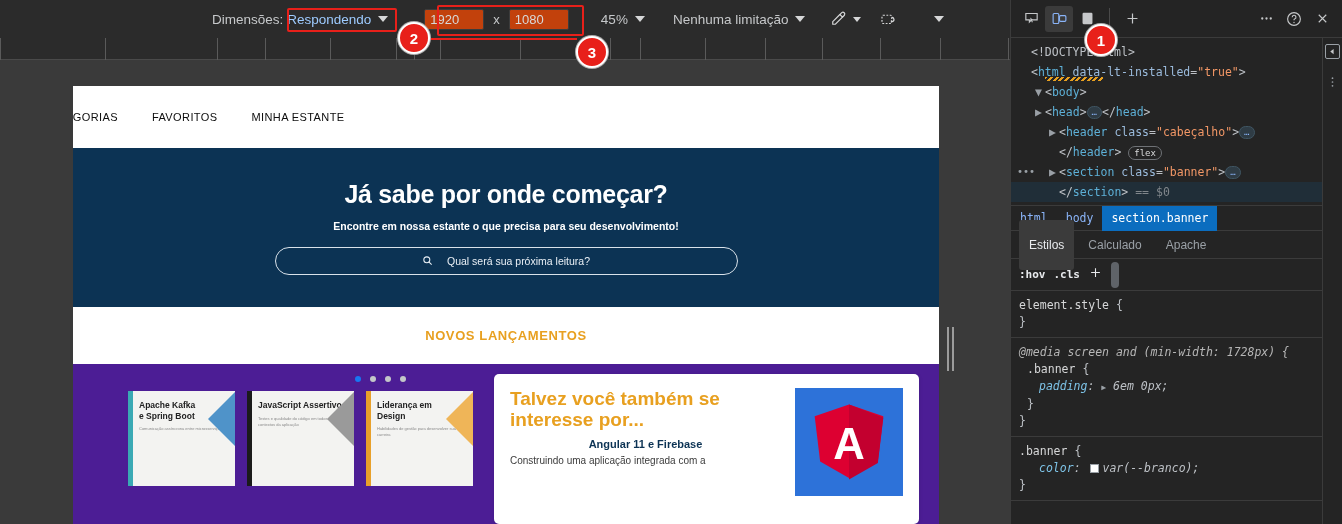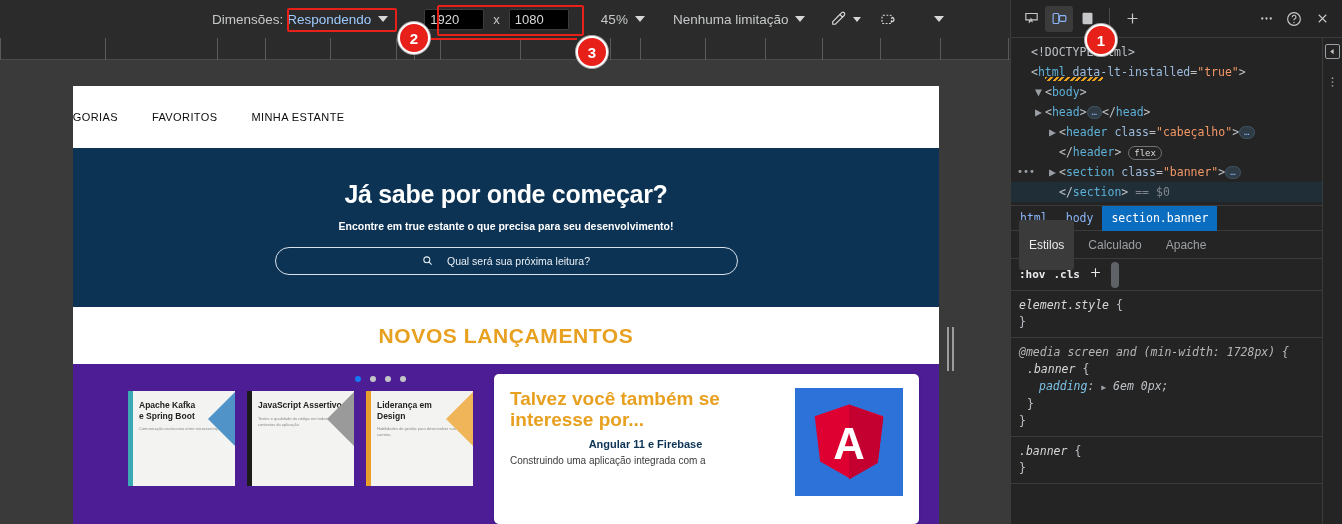--- a/index.html
+++ b/index.html
@@ -21,21 +21,21 @@
   .dt-label { margin-left: 212px; color: #c6c8ca; font-size: 13.5px; white-space: nowrap;}
   .dt-value {
     color: #9ecbff; font-size: 13.5px; margin-left: 4px; white-space: nowrap;
   }
   .caret {
     display:inline-block; width:0;height:0;
     border-left:5px solid transparent; border-right:5px solid transparent;
     border-top:6px solid #d6d7d8; margin-left: 7px; vertical-align: middle;
   }
   .dim-box {
-    background:#000000; border:1px solid #3c3c3c; border-radius:2px;
+    background:#c2410c; border:1px solid #3c3c3c; border-radius:2px;
     width: 60px; height: 21px; line-height:19px; color:#d8d9da;
     font-size: 13px; padding-left: 5px; font-family:"Liberation Sans",sans-serif;
   }
   .dim-x { color:#c6c8ca; font-size:13px; margin: 0 9px; }
   .zoomval { color:#c6c8ca; font-size:13.5px; }
   .throttle { color:#c6c8ca; font-size:13.5px; }
   .tb-icon { display:inline-flex; align-items:center; justify-content:center; }
   .small-caret {
     display:inline-block; width:0;height:0;
     border-left:4px solid transparent;border-right:4px solid transparent;
@@ -72,21 +72,21 @@
   .banner p  { color:#fff; font-size:10.5px; font-weight:bold; margin-top:11px; }
   .searchbar {
     margin-top:15px; width:463px; height:28px; border:1.5px solid #d9e2ea;
     border-radius:16px; display:flex; align-items:center; justify-content:center; gap:14px;
   }
   .searchbar .sp { color:#e9eff5; font-size:10.5px; }
   .novos {
     height:57px; display:flex; align-items:center; justify-content:center;
     background:#fff;
   }
-  .novos span { color:#e8a020; font-weight:bold; font-size:21px; letter-spacing:.6px; }
+  .novos span { color:#e8a020; font-weight:bold; font-size:13px; letter-spacing:.6px; }
   .cards-region { background:#4c1d95; height:160px; position:relative; }
   .dots { display:flex; gap:9px; justify-content:center; padding-top:12px; margin-left:-252px;}
   .dot { width:6px;height:6px;border-radius:50%;background:#c3c6c9; }
   .dot.active { background:#1877f2; }
   .books { display:flex; gap:12px; padding-left:55px; margin-top:9px; }
   .book {
     width:107px; height:95px; background:#f3f3f1; position:relative; overflow:hidden;
     display:flex; flex-direction:column;
   }
   .book .spine { position:absolute; left:0; top:0; bottom:0; width:5px; }
@@ -177,21 +177,21 @@
     flex:1; height:20px; background:#3b3b3b; border-radius:10px; color:#9aa0a6;
     font-size:11.5px; display:flex; align-items:center; gap:6px; padding-left:9px;
   }
   .hov, .cls { color:#e8eaed; font-size:11px; font-weight:bold; font-family:"DejaVu Sans Mono", monospace; }
 
   .css-rules {
     font-family:"DejaVu Sans Mono", monospace; font-size:11.5px; line-height:17px;
     color:#bdc1c6; position:relative; overflow:hidden; height:210px;
   }
   .rule { border-bottom:1px solid #3b3b3b; padding:6px 8px; }
-  .sel-name { color:#d6d7d8; font-style:italic; }
+  .sel-name { color:#d6d7d8; }
   .prop { color:#7ec4e8; font-style:italic; padding-left:20px; }
   .val  { color:#bdc1c6; font-style:italic; }
   .media { color:#b7b7b7; font-style:italic; }
   .swatch {
     display:inline-block; width:9px;height:9px;background:#fff;border:1px solid #9aa0a6;
     vertical-align:middle; margin:0 3px;
   }
   .tri-sm { display:inline-block; color:#9aa0a6; font-size:8px; }
   .css-scroll { position:absolute; right:3px; top:0; width:9px; height:210px; }
   .css-scroll i { position:absolute; left:1px; top:0px; width:7px; height:30px; background:#5f6368; border-radius:4px; }
@@ -285,21 +285,21 @@
       <div class="site-header">
         <div class="nav" id="site-nav">
             <span>EGORIAS</span>
             <span>FAVORITOS</span>
             <span>MINHA ESTANTE</span>
           </div>
       </div>
 
       <div class="banner">
         <h1>Já sabe por onde começar?</h1>
-        <p>Encontre em true estante o que precisa para seu desenvolvimento!</p>
+        <p>Encontre em nossa estante o que precisa para seu desenvolvimento!</p>
         <div class="searchbar">
           <span>
             <svg width="11" height="11" viewBox="0 0 24 24" fill="none" stroke="#e9eff5" stroke-width="2.4">
               <circle cx="10.5" cy="10.5" r="6.5"></circle>
                 <path d="M15.5 15.5 21 21"></path>
             </svg>
           </span>
           <span class="sp">Qual será sua próxima leitura?</span>
         </div>
       </div>
@@ -468,20 +468,21 @@
           </div>
           <div class="rule">
             <div class="media">@media screen and (min-width: 1728px) {</div>
             <div style="padding-left:8px"><span class="sel-name">.banner</span> <span class="punc">{</span></div>
             <div><span class="prop">padding</span><span class="val">: </span><span class="tri-sm">▶</span> <span class="val">6em 0px;</span></div>
             <div style="padding-left:8px"><span class="punc">}</span></div>
             <div><span class="punc">}</span></div>
           </div>
           <div class="rule">
             <div><span class="sel-name">.banner</span> <span class="punc">{</span></div>
+            <div><span class="prop">color</span><span class="val">: </span><span class="swatch"></span><span class="val">var(--branco);</span></div>
             <div><span class="punc">}</span></div>
           </div>
         </div>
       <div class="css-scroll">
           <i></i>
         </div>
     </div>
 
     <div class="right-rail">
       <div style="margin:6px auto 0; width:15px;height:15px;border:1px solid #9aa0a6;border-radius:2px;display:flex;align-items:center;justify-content:center;">

